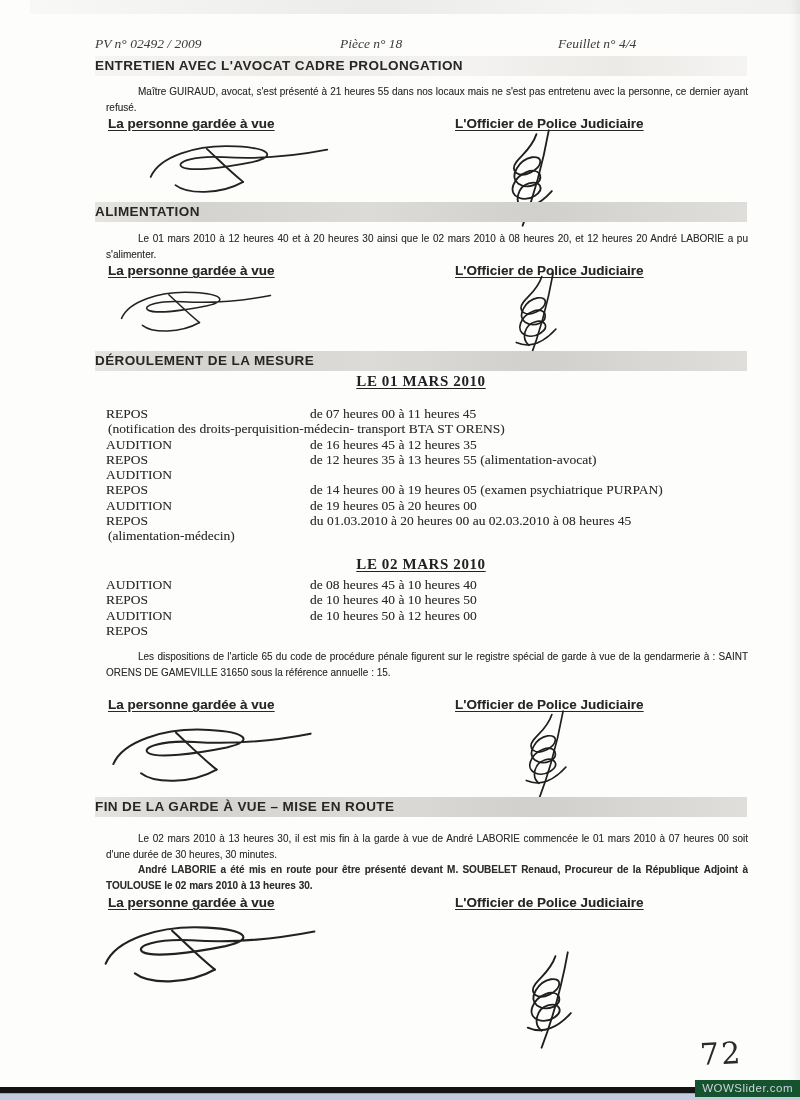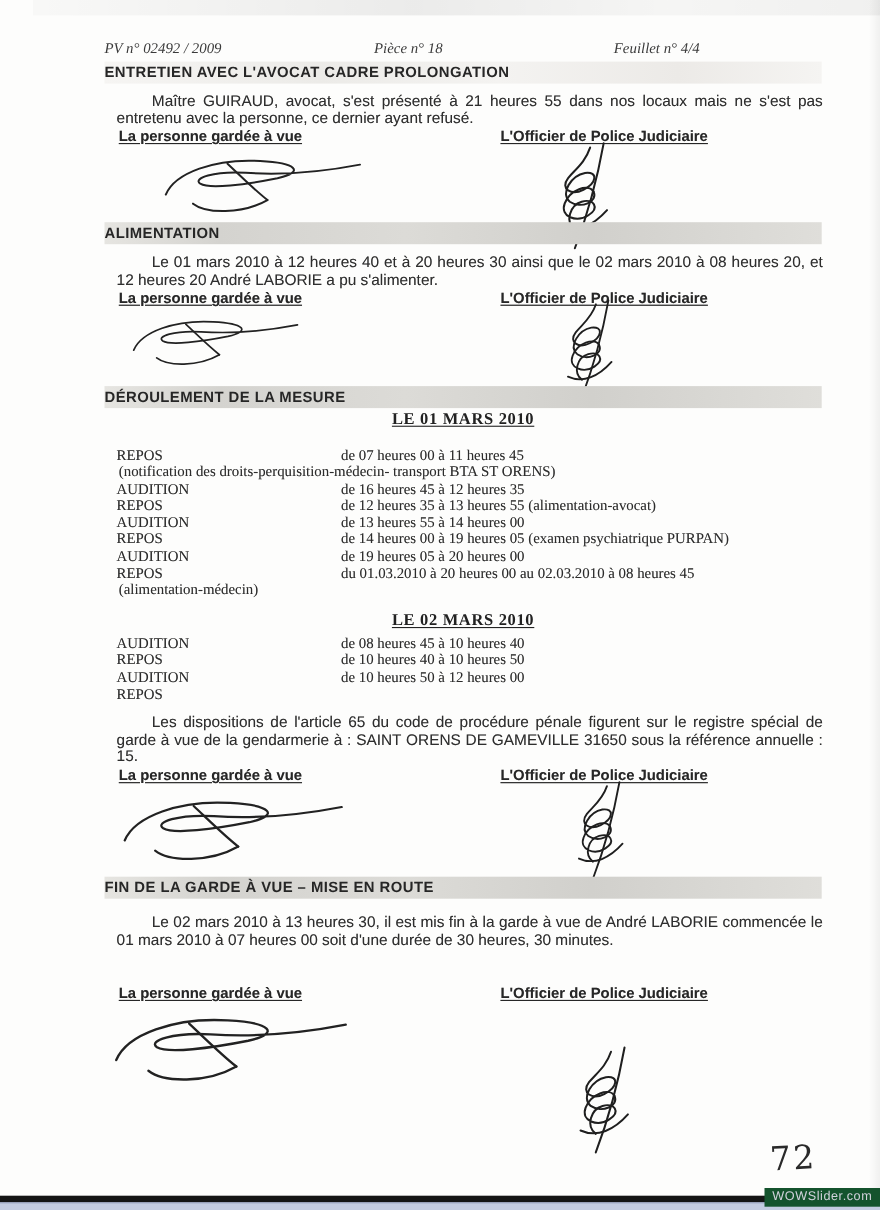--- a/index.html
+++ b/index.html
@@ -17,21 +17,21 @@
   
   .doc-header span{position:absolute;top:36px;font-family:"Liberation Serif",serif;
     font-style:italic;font-size:13.5px;color:#3a3a3a;white-space:nowrap;}
   .hd-pv{left:95px;} .hd-piece{left:340px;} .hd-feuillet{left:558px;}
   
   .band{left:95px;width:652px;height:20px;text-align:left;line-height:20px;
     font-size:13.5px;font-weight:bold;letter-spacing:.4px;color:#262626;white-space:nowrap;
     background:linear-gradient(90deg,#e6e5e1 0%,#d4d3cf 16%,#dcdbd7 42%,#d1d0cc 68%,#dfdeda 100%);}
   .band-light{background:linear-gradient(90deg,#f6f5f3 0%,#ecebe8 30%,#f4f3f1 55%,#eceae7 80%,#f5f4f2 100%);}
   
-  .para{left:106px;width:642px;font-size:14px;line-height:15.6px;
+  .para{left:106px;width:642px;font-size:10px;line-height:15.6px;
     text-align:justify;text-indent:32px;color:#2e2e2e;
     text-shadow:0 0 .4px rgba(0,0,0,.30);}
   .bold{font-weight:bold;}
   
   .day-title{left:95px;width:652px;text-align:center;
     font-family:"Liberation Serif",serif;font-weight:bold;font-size:15px;
     letter-spacing:.6px;text-decoration:underline;text-underline-offset:2px;color:#222;}
   
   .sched{left:106px;width:642px;font-family:"Liberation Serif",serif;
     font-size:13.5px;line-height:15.3px;color:#2c2c2c;text-shadow:0 0 .4px rgba(0,0,0,.28);}
@@ -125,21 +125,20 @@
     <div class="trow">
       <span class="tlabel">AUDITION</span>
       <span class="ttime">de 16 heures 45 à 12 heures 35</span>
     </div>
     <div class="trow">
       <span class="tlabel">REPOS</span>
       <span class="ttime">de 12 heures 35 à 13 heures 55 (alimentation-avocat)</span>
     </div>
     <div class="trow">
       <span class="tlabel">AUDITION</span>
-      <span class="ttime">de 13 heures 55 à 14 heures 00</span>
     </div>
     <div class="trow">
       <span class="tlabel">REPOS</span>
       <span class="ttime">de 14 heures 00 à 19 heures 05 (examen psychiatrique PURPAN)</span>
     </div>
     <div class="trow">
       <span class="tlabel">AUDITION</span>
       <span class="ttime">de 19 heures 05 à 20 heures 00</span>
     </div>
     <div class="trow">
@@ -177,20 +176,21 @@
     <svg style="left:0px;top:16px;" width="212" height="80" viewBox="0 0 230 80">
         <use href="#sig-detainee"></use>
       </svg>
     <svg style="left:388px;top:12px;" width="100" height="92" viewBox="0 0 110 130">
         <use href="#sig-officer"></use>
       </svg>
   </div>
 
   <div class="abs band" style="top:797px;">FIN DE LA GARDE À VUE – MISE EN ROUTE</div>
   <div class="abs para" style="top:831px;">Le 02 mars 2010 à 13 heures 30, il est mis fin à la garde à vue de André LABORIE commencée le 01 mars 2010 à 07 heures 00 soit d'une durée de 30 heures, 30 minutes.</div>
+  <div class="abs para bold" style="top:862px;">André LABORIE a été mis en route pour être présenté devant M. SOUBELET Renaud, Procureur de la République Adjoint à  TOULOUSE le 02 mars 2010 à 13 heures 30.</div>
 
   <div class="abs sigblock" style="top:895px;height:160px;">
     <span class="sig-label left">La personne gardée à vue</span>
     <span class="sig-label right">L'Officier de Police Judiciaire</span>
     <svg style="left:-12px;top:18px;" width="232" height="78" viewBox="0 0 230 80">
         <use href="#sig-detainee"></use>
       </svg>
     <svg style="left:390px;top:55px;" width="102" height="100" viewBox="0 0 110 130">
         <use href="#sig-officer"></use>
       </svg>

